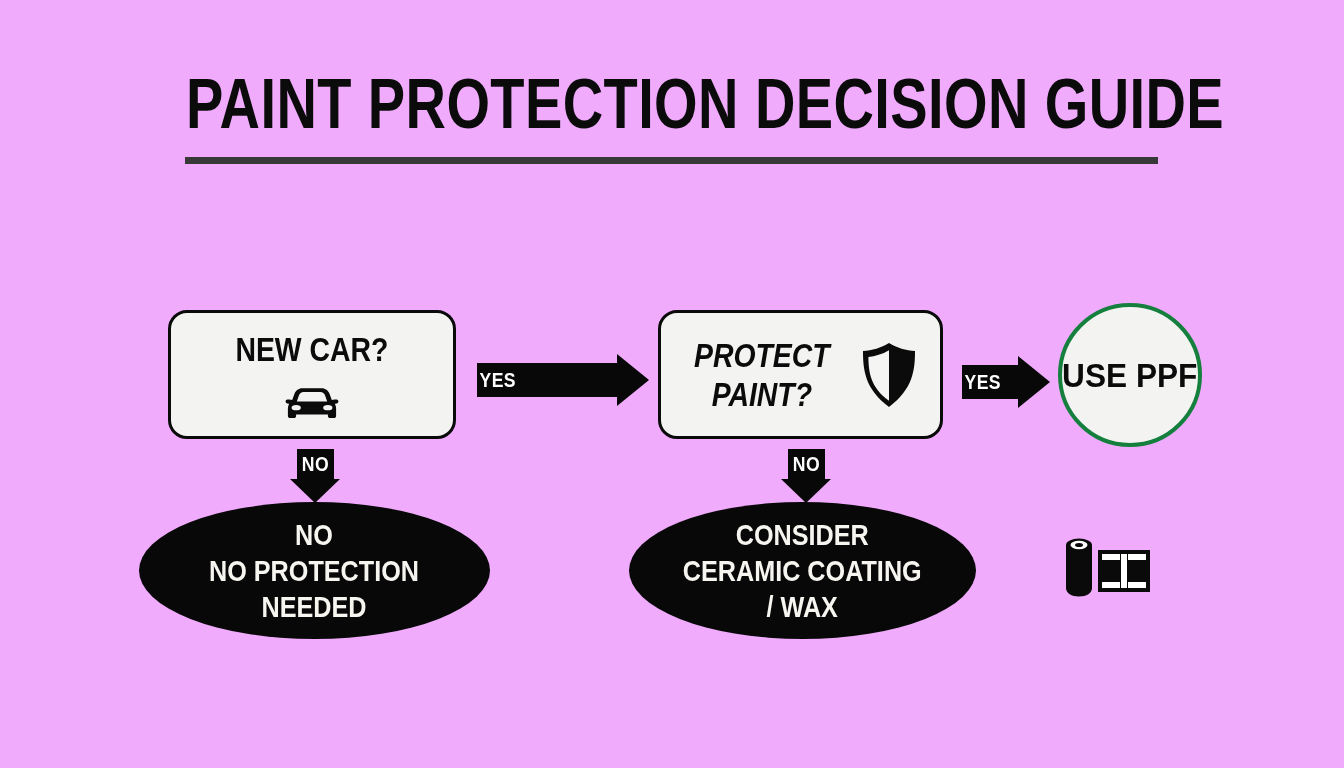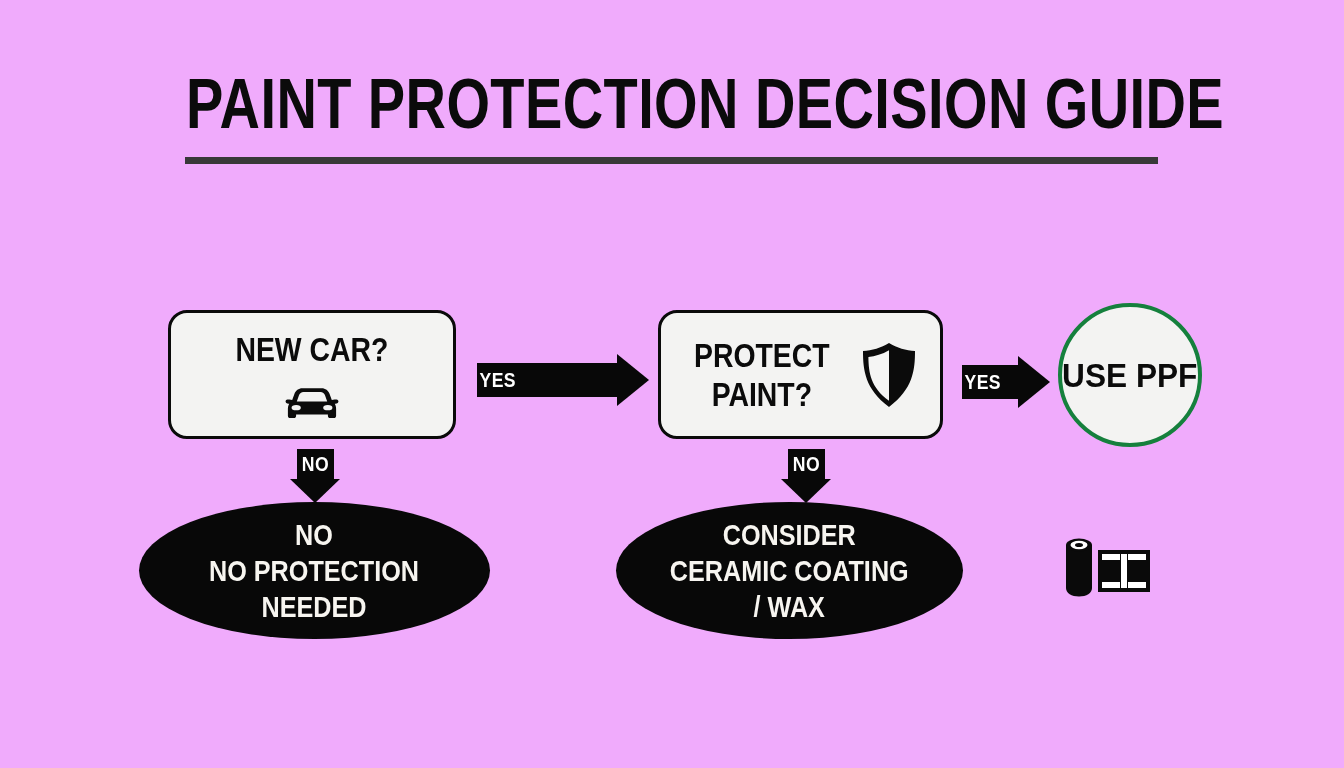--- a/index.html
+++ b/index.html
@@ -65,21 +65,21 @@
     font-size: 33px;
     line-height: 39px;
     color: #0b0b0b;
     text-align: center;
     transform: scaleX(0.86);
     white-space: pre-line;
   }
   #box-new-car { left: 168px; top: 310px; width: 288px; height: 129px; }
   #box-new-car .box-inner { flex-direction: column; gap: 17px; }
   #box-protect-paint { left: 658px; top: 310px; width: 285px; height: 129px; }
-  #box-protect-paint .box-inner { flex-direction: row; gap: 20px; }
+  #box-protect-paint .box-inner { flex-direction: row; gap: 20px; font-style: italic; }
 
   
   #node-use-ppf {
     position: absolute;
     left: 1058px;
     top: 303px;
     width: 144px;
     height: 144px;
     border: 4px solid #15803d;
     border-radius: 50%;
@@ -111,21 +111,21 @@
     font-family: "Liberation Sans Narrow", "Liberation Sans", sans-serif;
     font-weight: bold;
     font-size: 30px;
     line-height: 36px;
     color: #f7f5f0;
     text-align: center;
     white-space: pre-line;
     transform: scaleX(0.84);
   }
   #ellipse-no-protection { left: 139px; top: 502px; width: 351px; height: 137px; }
-  #ellipse-ceramic { left: 616px; top: 502px; width: 347px; height: 137px; }
+  #ellipse-ceramic { left: 629px; top: 502px; width: 347px; height: 137px; }
 
   
   .arrow-right {
     position: absolute;
     display: flex;
     align-items: center;
   }
   .arrow-right .shaft {
     background: #080808;
     height: 34px;

